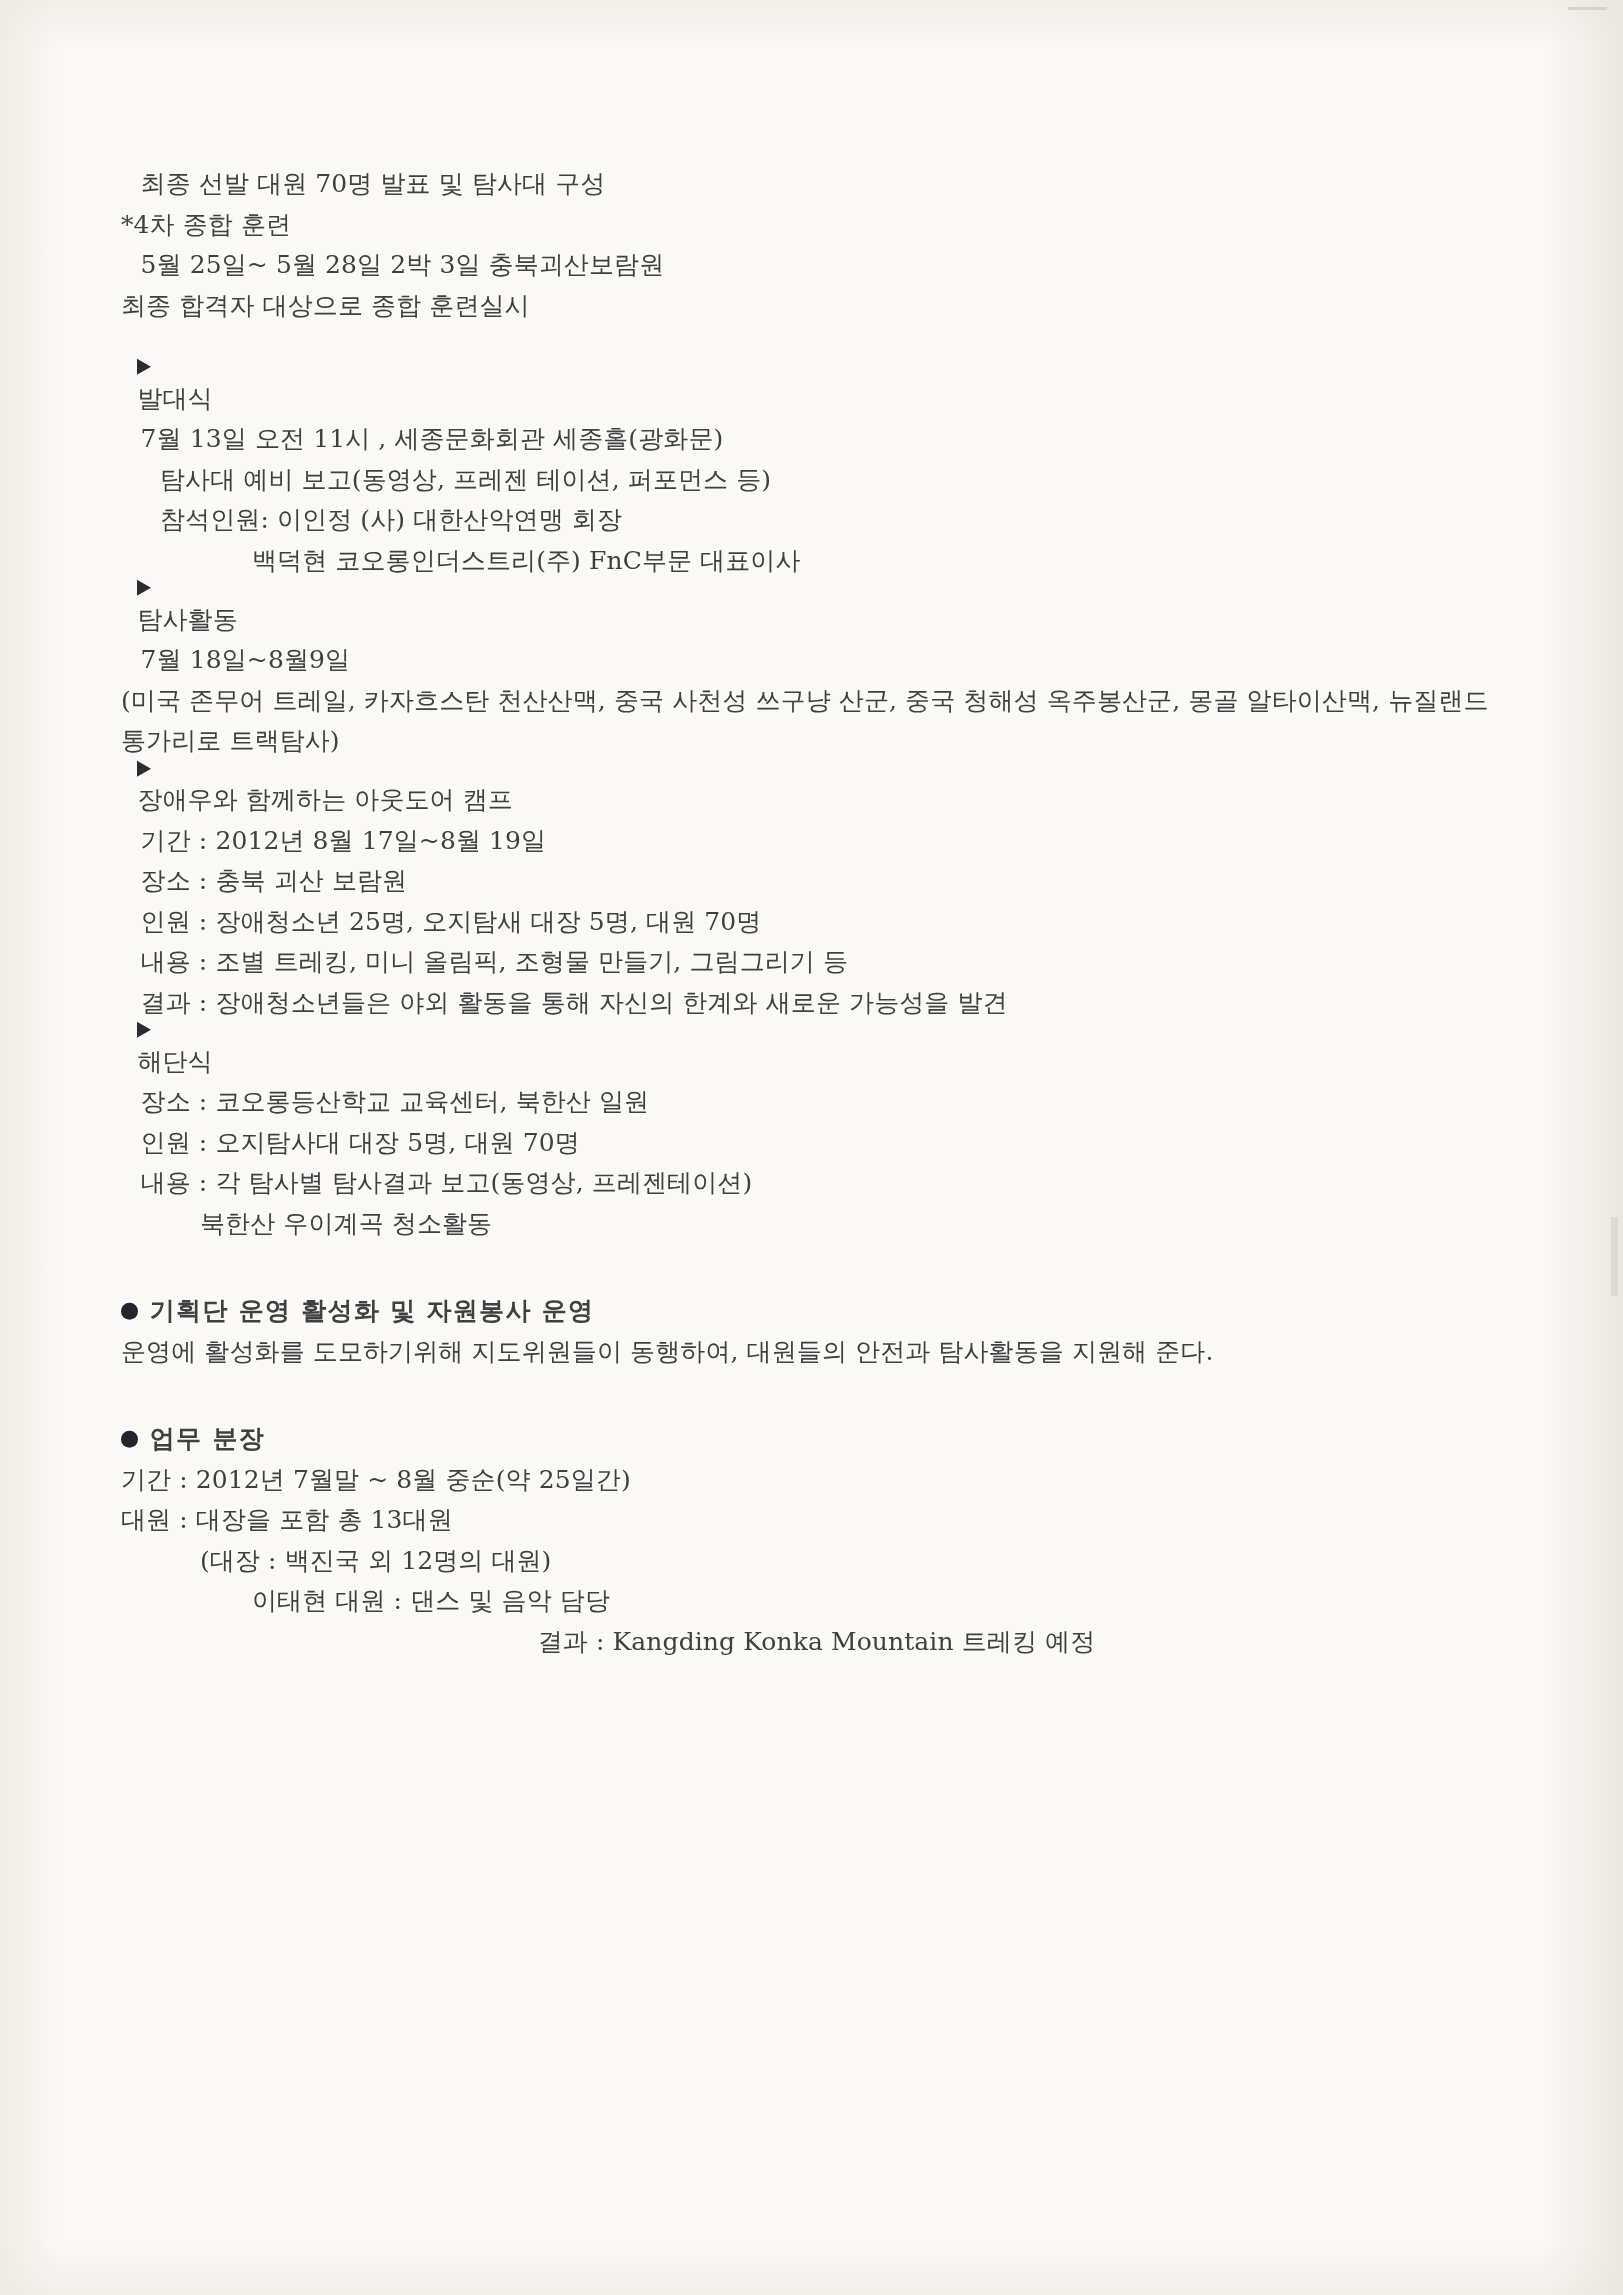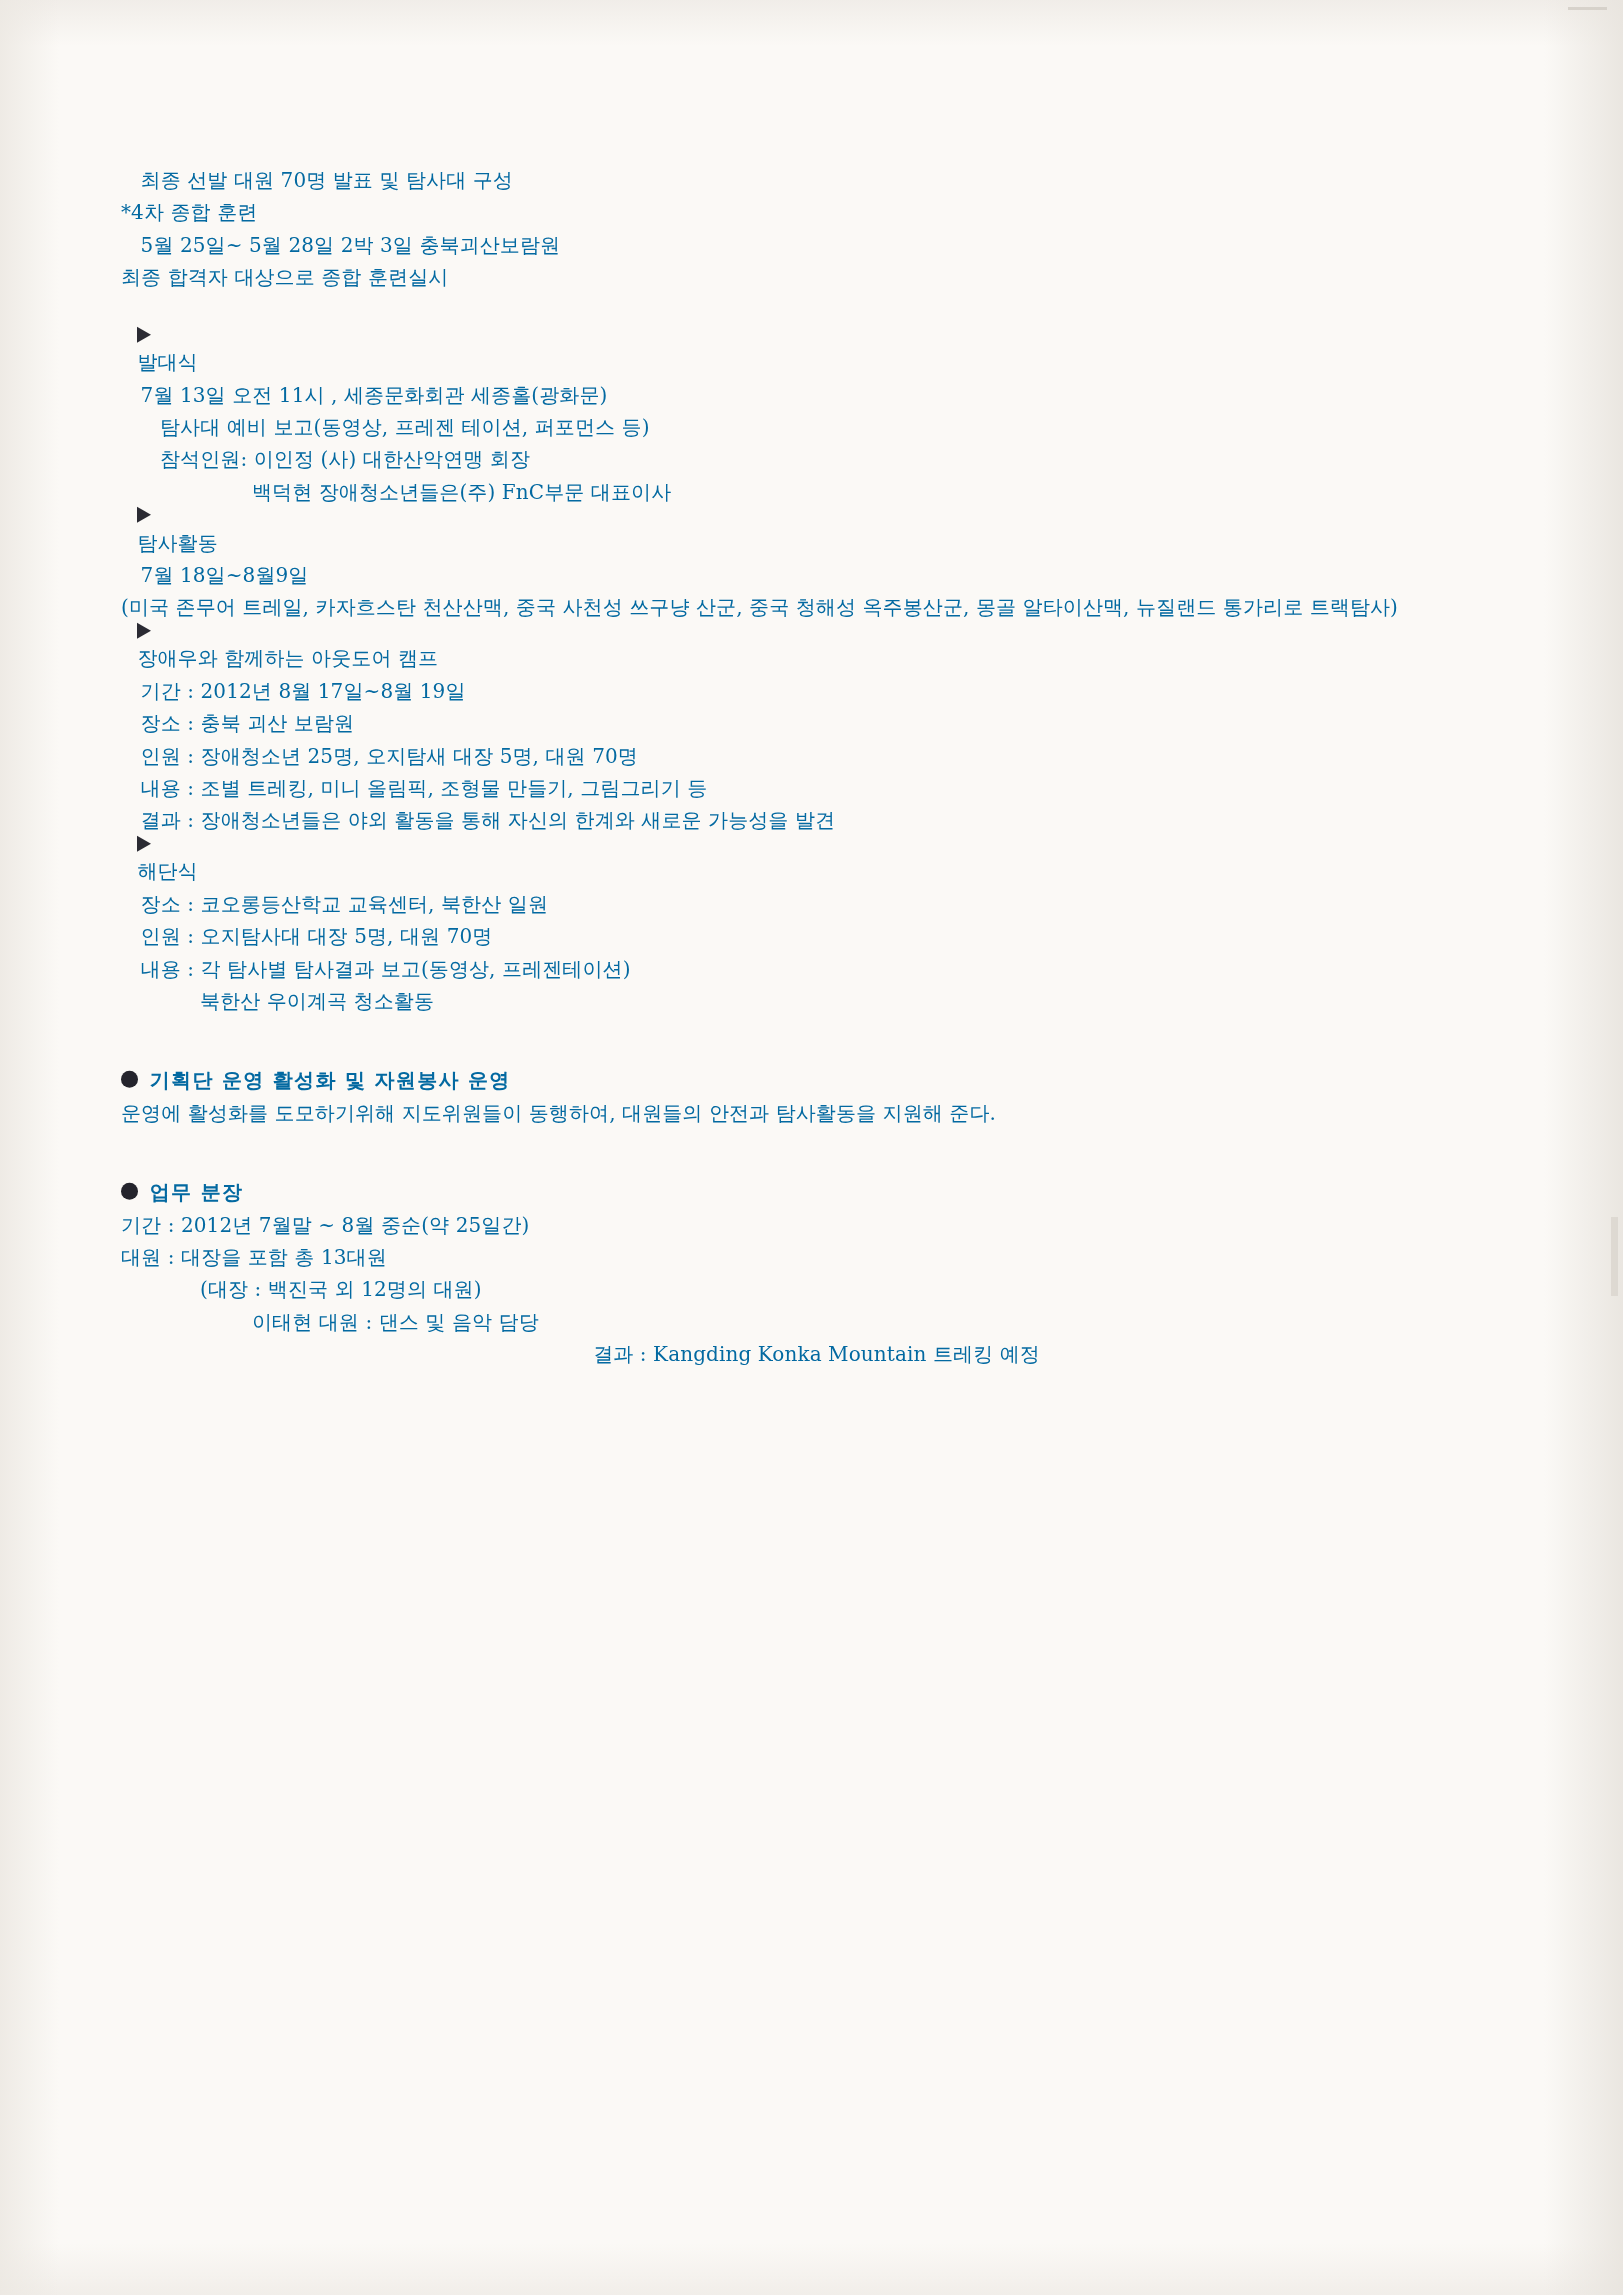--- a/index.html
+++ b/index.html
@@ -34,22 +34,22 @@
     opacity: 0.75;
   }
   .doc-body {
     position: absolute;
     left: 0;
     top: 0;
     width: 1623px;
     height: 2295px;
     padding: 164px 111px 0 121px;
     box-sizing: border-box;
-    color: #0369a1;
-    font-size: 20px;
+    color: #404040;
+    font-size: 25px;
     line-height: 1.62;
     letter-spacing: 0.1px;
   }
   .line {
     white-space: pre-wrap;
     margin: 0;
   }
   .indent-0 { padding-left: 0; }
   .indent-1 { padding-left: 19.6px; }
   .indent-2 { padding-left: 39px; }
@@ -118,21 +118,21 @@
 
     <div class="spacer-md"></div>
 
     <div class="tri-head">
       <span class="tri"></span>
       <span>발대식</span>
     </div>
     <p class="line indent-1">7월 13일 오전 11시 , 세종문화회관 세종홀(광화문)</p>
     <p class="line indent-2">탐사대 예비 보고(동영상, 프레젠 테이션, 퍼포먼스 등)</p>
     <p class="line indent-2">참석인원: 이인정 (사) 대한산악연맹 회장</p>
-    <p class="line indent-4">백덕현 장애청소년들은(주) FnC부문 대표이사</p>
+    <p class="line indent-4">백덕현 코오롱인더스트리(주) FnC부문 대표이사</p>
 
     <div class="tri-head">
       <span class="tri"></span>
       <span>탐사활동</span>
     </div>
     <p class="line indent-1">7월 18일~8월9일</p>
     <p class="line indent-0 wrap-block">(미국 존무어 트레일, 카자흐스탄 천산산맥, 중국 사천성 쓰구냥 산군, 중국 청해성 옥주봉산군, 몽골 알타이산맥, 뉴질랜드 통가리로 트랙탐사)</p>
 
     <div class="tri-head">
       <span class="tri"></span>

